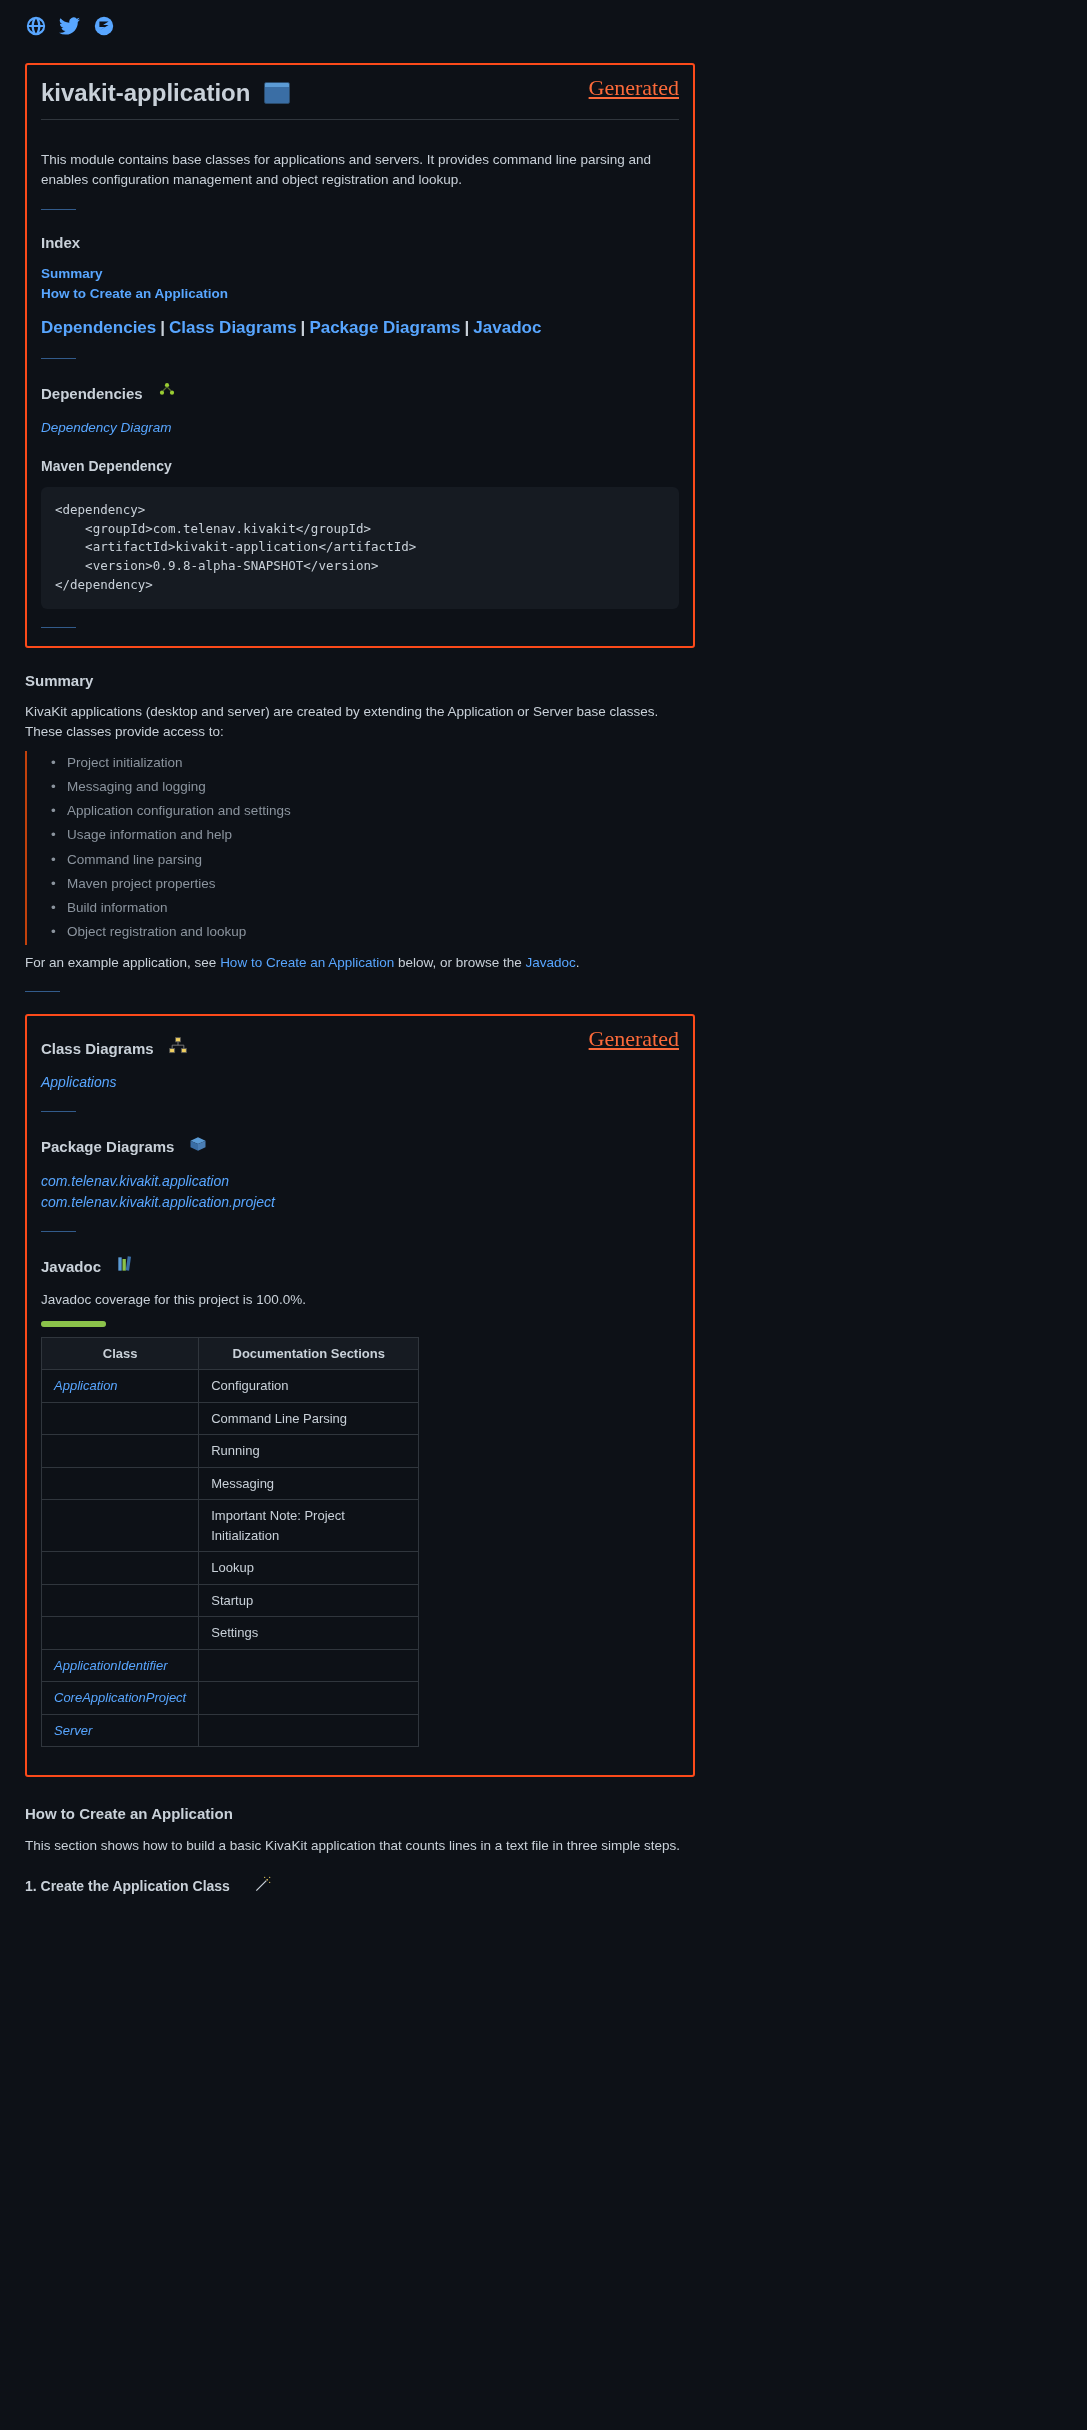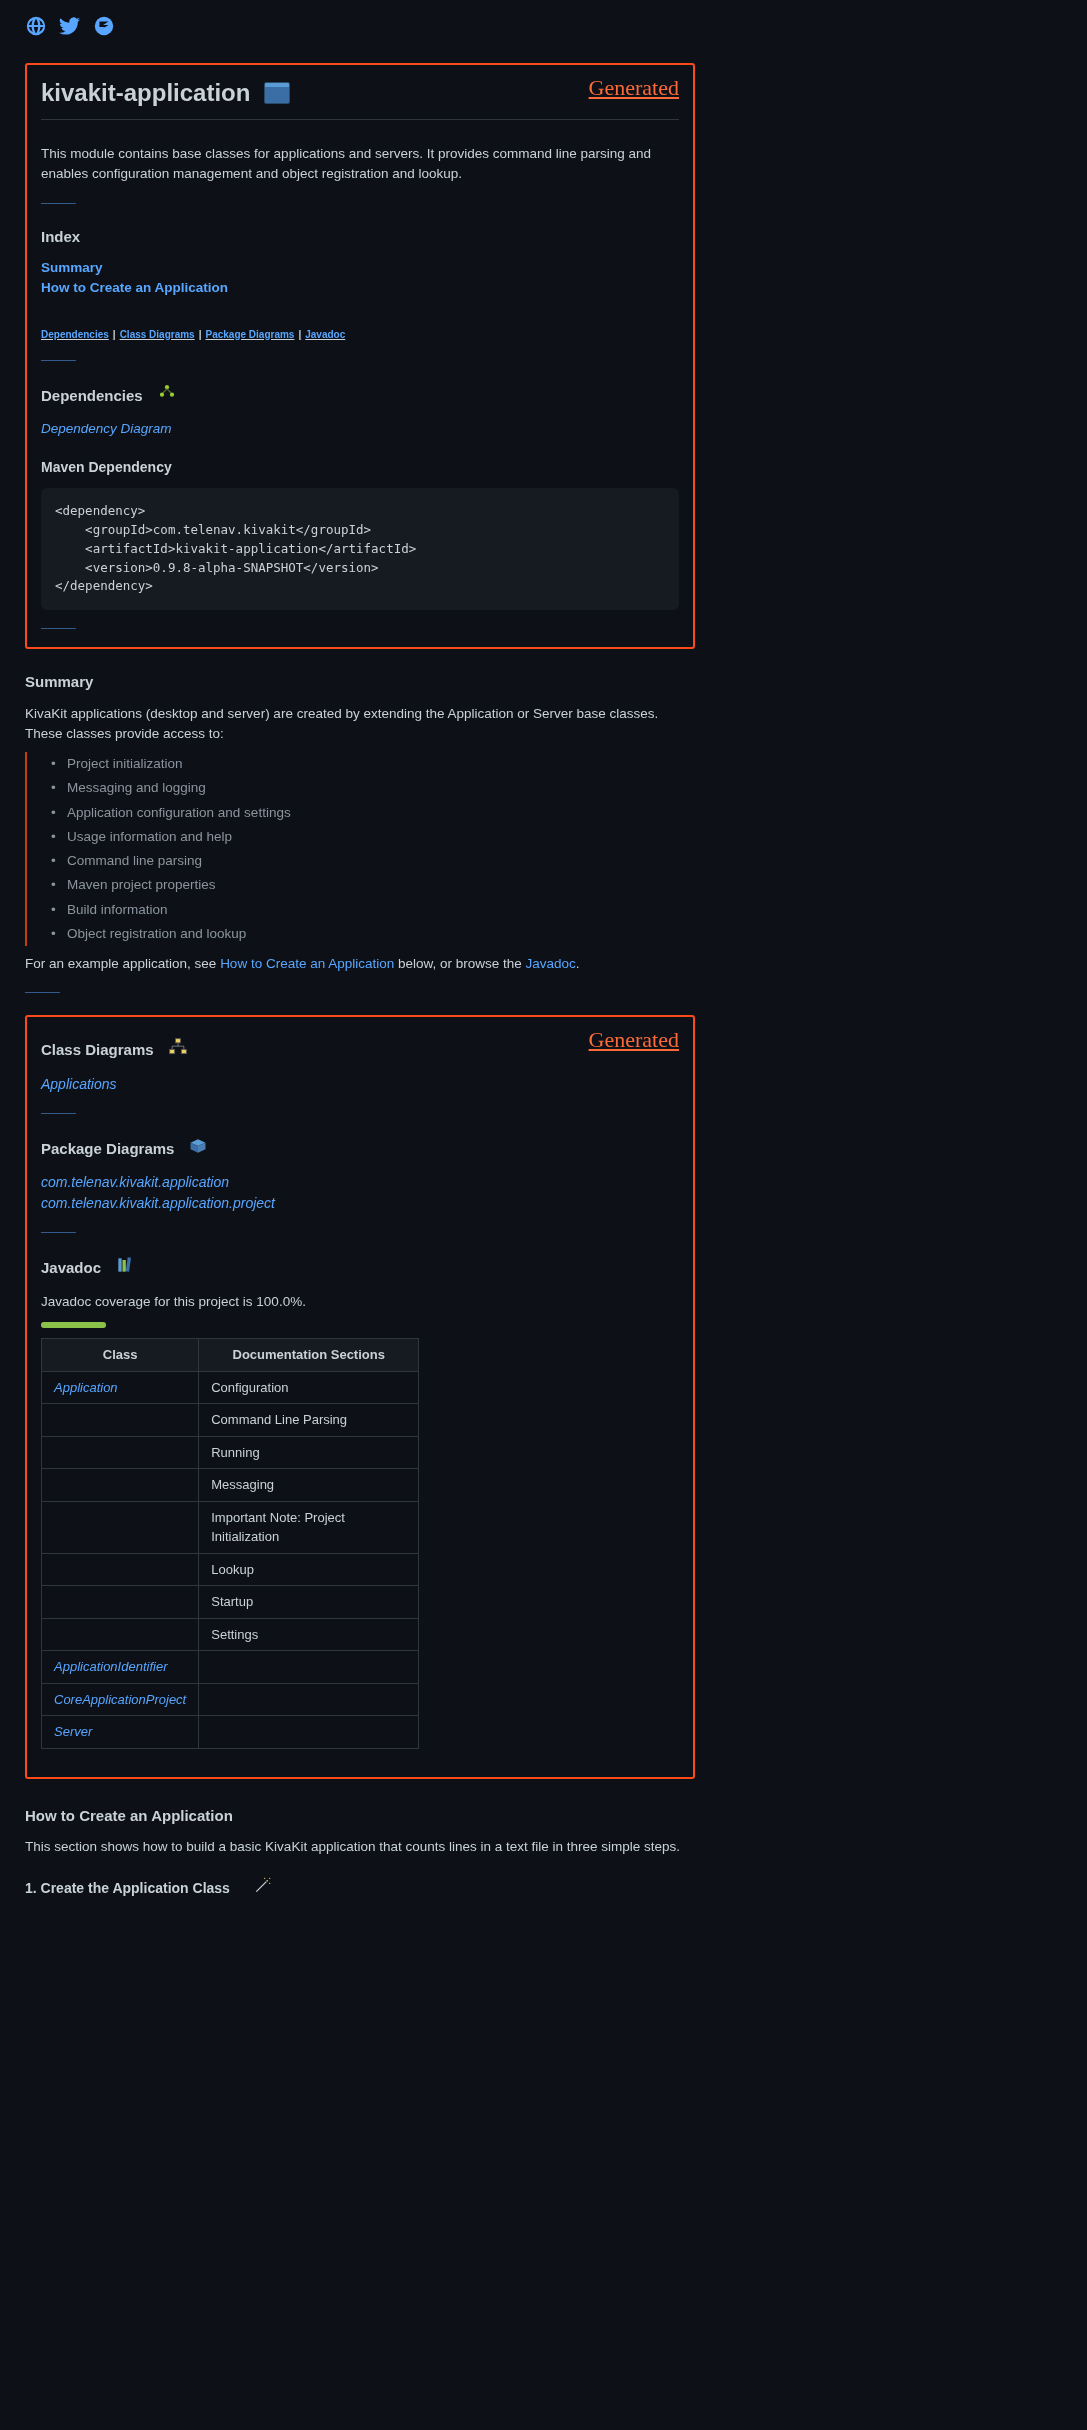--- a/index.html
+++ b/index.html
@@ -7,29 +7,29 @@
     background: #0d1117;
     color: #c9d1d9;
     font-family: -apple-system, BlinkMacSystemFont, "Segoe UI", Helvetica, Arial, sans-serif;
     font-size: 14px;
     line-height: 1.5;
     padding: 15px 25px 40px 25px;
     max-width: 720px;
   }
   .top-icons { display: flex; gap: 12px; margin-bottom: 20px; }
   .top-icons svg { width: 22px; height: 22px; fill: #58a6ff; }
-  h1 { font-size: 24px; font-weight: 600; color: #c9d1d9; display: flex; align-items: center; gap: 14px; padding-bottom: 8px; border-bottom: 1px solid #30363d; margin-bottom: 24px; }
+  h1 { font-size: 24px; font-weight: 600; color: #c9d1d9; display: flex; align-items: center; gap: 14px; padding-bottom: 8px; border-bottom: 1px solid #30363d; margin-bottom: 30px; }
   h2 { font-size: 15px; font-weight: 600; color: #c9d1d9; margin: 10px 0; display: flex; align-items: center; gap: 14px; }
   h3 { font-size: 14px; font-weight: 600; color: #c9d1d9; margin: 18px 0 10px 0; }
   p { font-size: 13.5px; margin: 8px 0; }
   a, .link { color: #58a6ff; text-decoration: none; cursor: pointer; }
   .italic-link { font-style: italic; color: #58a6ff; cursor: pointer; }
   .sep-line { border: none; border-top: 1px solid #58a6ff; width: 35px; margin: 18px 0 22px 0; opacity: 0.5; }
   .nav-links { font-size: 13.5px; font-weight: 600; margin: 4px 0; }
-  .nav-row { font-size: 10px; font-weight: 600; margin-top: 28px; text-decoration: underline; }
+  .nav-row { font-size: 17px; font-weight: 600; margin-top: 10px; }
   .pipe { color: #c9d1d9; margin: 0 4px; }
   pre { background: #161b22; border-radius: 6px; padding: 14px; font-family: ui-monospace, SFMono-Regular, Menlo, monospace; font-size: 12.5px; overflow-x: auto; margin: 8px 0; white-space: pre; color: #c9d1d9; }
   ul.bullets { list-style: none; padding-left: 22px; margin: 8px 0; border-left: 2px solid #c2410c; }
   ul.bullets li { color: #8b949e; font-size: 13.5px; padding: 2px 0; position: relative; padding-left: 18px; }
   ul.bullets li::before { content: "•"; position: absolute; left: 2px; color: #8b949e; }
   .gen-box { border: 2.5px solid #fc4a1a; border-radius: 3px; padding: 10px 14px 18px 14px; position: relative; margin: 12px 0 22px 0; }
   .gen-label { position: absolute; top: 6px; right: 14px; color: #fc6a3a; font-size: 22px; font-family: Georgia, serif; text-decoration: underline; }
   table { border-collapse: collapse; margin: 10px 0; font-size: 13px; }
   th, td { border: 1px solid #30363d; padding: 6px 12px; text-align: left; }
   th { background: #161b22; font-weight: 600; text-align: center; }

